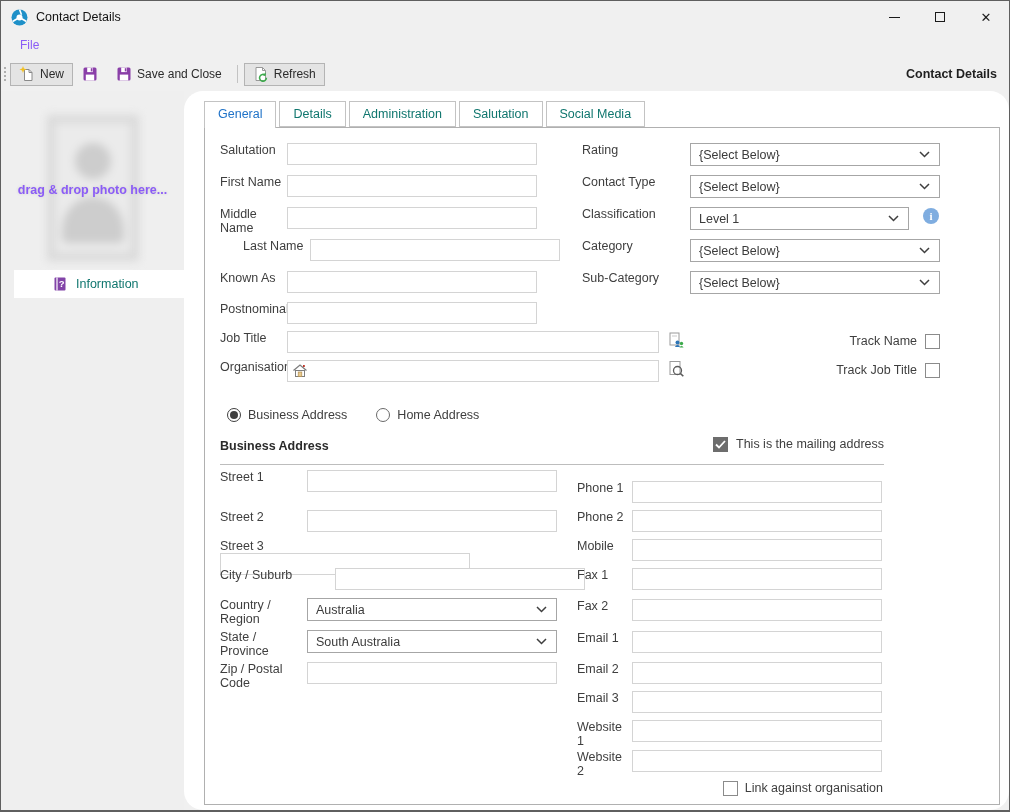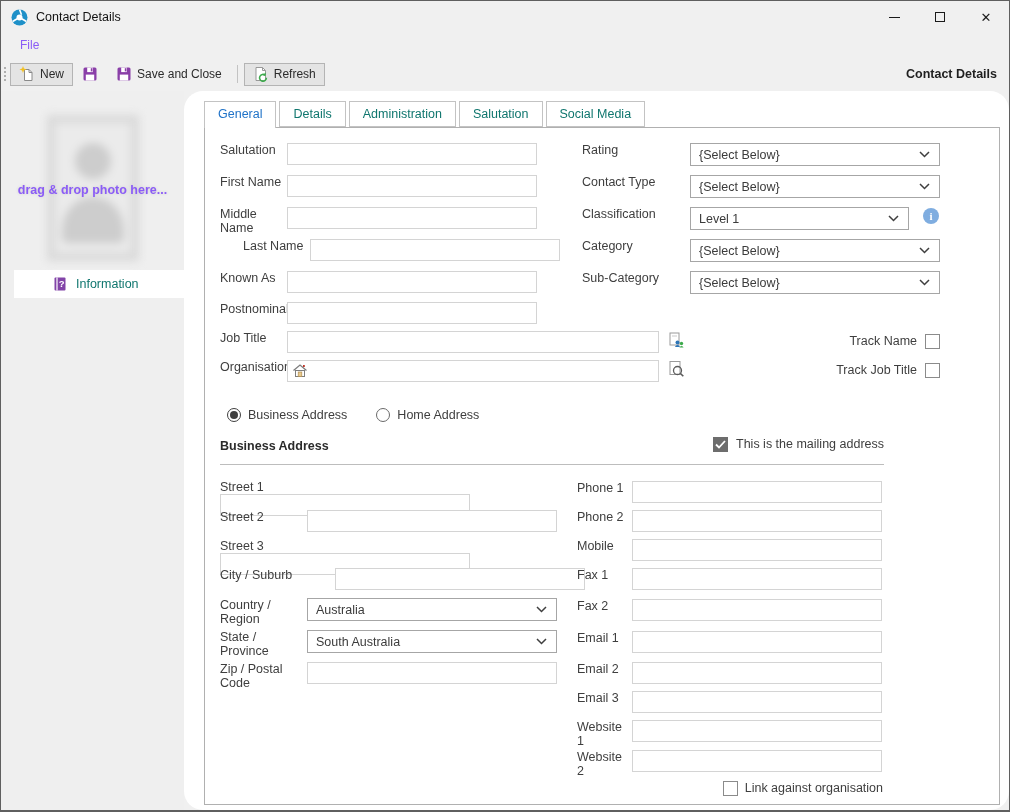--- a/index.html
+++ b/index.html
@@ -327,21 +327,21 @@
         <div class="row" style="left:420px; top:309px; width:259px; justify-content:flex-end; gap:8px;">
           <span class="checkbox checked">
             <svg width="11" height="9" viewBox="0 0 11 9">
                 <polyline points="1,4.5 4,7.5 10,1" fill="none" stroke="#fff" stroke-width="1.8"></polyline>
               </svg>
           </span>
           <span class="lbl">This is the mailing address</span>
         </div>
         <div class="hline" style="left:15px; top:336px; width:664px;"></div>
 
-        <div class="row" style="left:15px; top:352px;flex-direction:column;">
+        <div class="row" style="left:15px; top:342px;">
           <span class="lbl w87">Street 1</span>
           <input class="tbox w250" style="">
         </div>
         <div class="row" style="left:15px; top:382px;">
           <span class="lbl w87">Street 2</span>
           <input class="tbox w250" style="">
         </div>
         <div class="row" style="left:15px; top:411px;flex-direction:column;">
           <span class="lbl w87">Street 3</span>
           <input class="tbox w250" style="">

